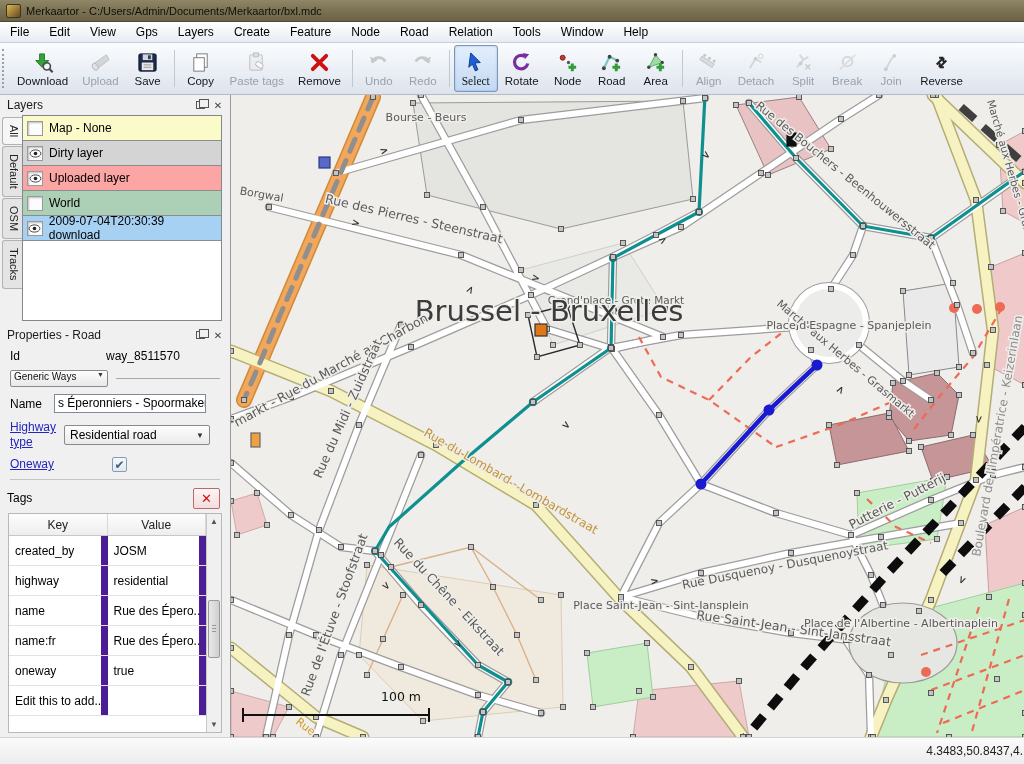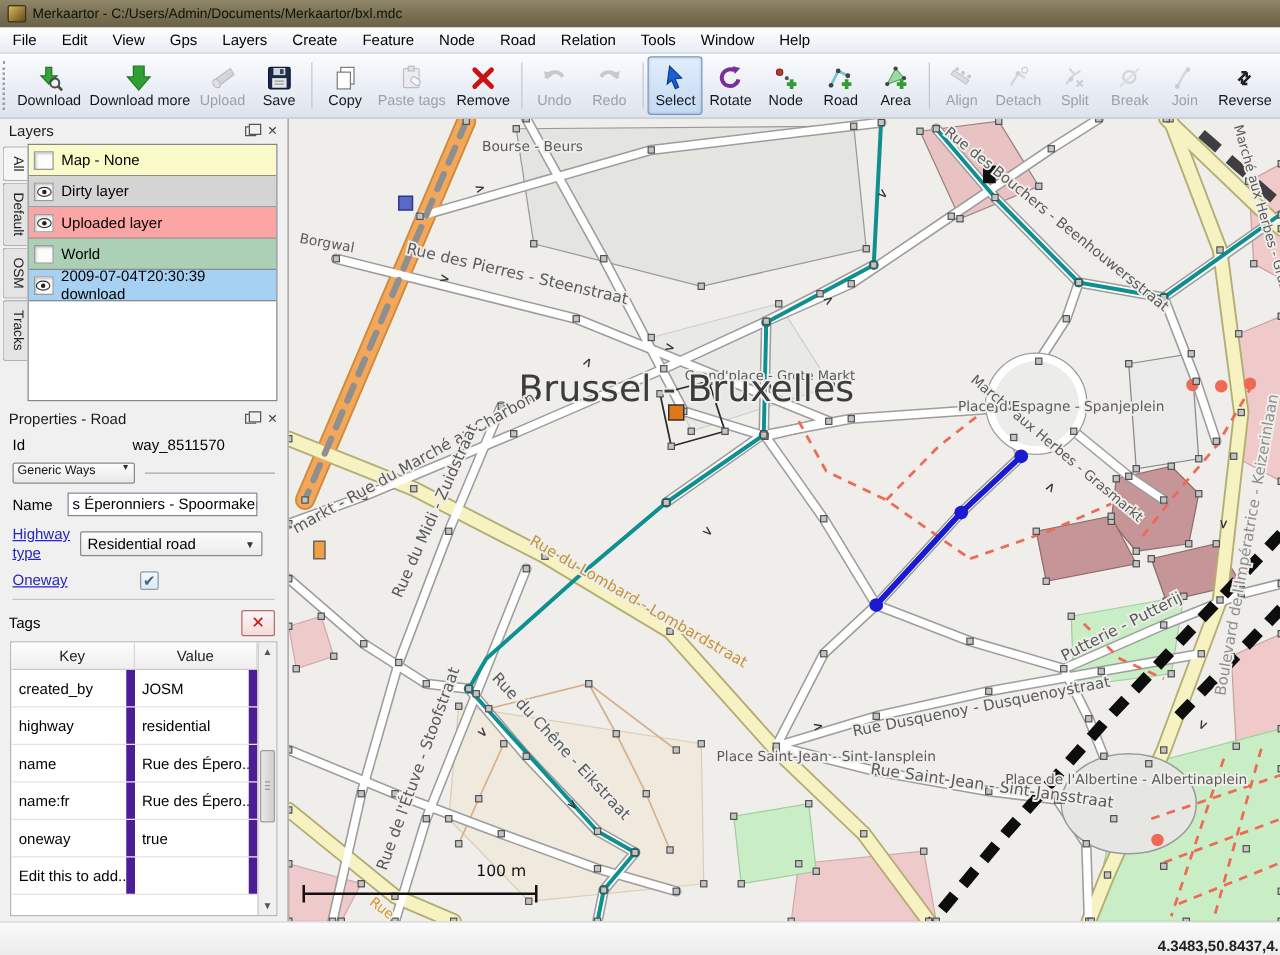--- a/index.html
+++ b/index.html
@@ -26,21 +26,21 @@
     border-bottom:1px solid #b4bbc6; }
   .tb-handle { width:6px; margin:4px 2px; border-left:2px dotted #9aa0aa; }
   .tb-sep { width:1px; background:#c2c8d2; margin:5px 4px; }
   .tb-btn { display:flex; flex-direction:column; align-items:center; justify-content:center;
     gap:1px; padding:2px 6px; border:1px solid transparent; border-radius:3px; min-width:44px; }
   .tb-btn svg { width:23px; height:23px; display:block; }
   .tb-btn .lbl { font-size:11.5px; color:#15181c; white-space:nowrap; }
   .tb-btn.disabled .lbl { color:#9ba1a9; }
   .tb-btn.disabled svg { opacity:.5; filter:grayscale(1); }
   .tb-btn.active { background:linear-gradient(180deg,#e2eefc,#c4d9f3);
-    border:1px solid #7a97b8; box-shadow:inset 0 0 2px rgba(40,80,140,.35); }
+    border:1px solid #7a97b8; box-shadow:inset 0 0 2px rgba(40,80,140,.35);font-family:Liberation Serif, serif; }
 
   
   .body { display:flex; height:642px; }
   .sidebar { width:230px; background:#f0f0f0; position:relative; }
   .mapwrap { width:794px; height:642px; position:relative; border-left:1px solid #9a9a9a;
     background:#efeeea; overflow:hidden; }
 
   
   .dock { position:absolute; left:0; width:230px; }
   .dock-title { height:20px; display:flex; align-items:center; padding:2px 4px 2px 7px;
@@ -105,21 +105,21 @@
     display:flex; flex-direction:column; }
   .tt-arrow { height:15px; font-size:8px; color:#555; display:flex; align-items:center; justify-content:center; }
   .tt-track { flex:1; position:relative; }
   .tt-thumb { position:absolute; left:1px; right:1px; top:38%; height:58px;
     background:linear-gradient(90deg,#e8e8e8,#cfcfcf); border:1px solid #9a9a9a; border-radius:2px; }
   .tt-thumb::after { content:""; position:absolute; left:3px; right:3px; top:24px;
     border-top:1px solid #999; box-shadow:0 3px 0 #999, 0 6px 0 #999; }
 
   
   .statusbar { height:27px; background:linear-gradient(180deg,#fbfbfb,#ececec);
-    border-top:1px solid #d4d4d4; display:flex; align-items:flex-end;font-weight:bold; }
+    border-top:1px solid #d4d4d4; display:flex; align-items:center; }
   .statusbar .coords { margin-left:auto; font-size:12px; color:#222; padding-right:1px;
     white-space:nowrap; }
 
   svg text { font-family:"DejaVu Sans","Liberation Sans",sans-serif; }
 </style>
 </head>
 <body>
 
 <div id="app">
   <div class="titlebar">
@@ -145,26 +145,20 @@
 
   <div class="toolbar" id="toolbar">
     <div class="tb-handle"></div>
   <div class="tb-btn">
         <svg viewBox="0 0 24 24">
           <path d="M9 3h5v7h4.5L11.5 17 5 10h4z" fill="#36a23a" stroke="#1f7a24"></path>
           <circle cx="16.5" cy="16" r="3.8" fill="rgba(255,255,255,.2)" stroke="#4a4a4a" stroke-width="1.7"></circle>
           <line x1="19.3" y1="18.8" x2="22.6" y2="22.2" stroke="#4a4a4a" stroke-width="2.3"></line>
         </svg>
         <span class="lbl">Download</span>
-      </div>
-      <div class="tb-btn">
-        <svg viewBox="0 0 24 24">
-          <path d="M7 2h9v9h5L11.5 22 2 11h5z" fill="#2f9e35" stroke="#1f7a24"></path>
-        </svg>
-        <span class="lbl">Download more</span>
       </div>
       <div class="tb-btn disabled">
         <svg viewBox="0 0 24 24">
           <path d="M4 14 L18 4 l3 5 L8 19z" fill="#b9b9b9" stroke="#8a8a8a"></path>
           <ellipse cx="6.5" cy="16.5" rx="2.6" ry="3.8" fill="#d5d5d5" stroke="#8a8a8a" transform="rotate(-35 6.5 16.5)"></ellipse>
         </svg>
         <span class="lbl">Upload</span>
       </div>
       <div class="tb-btn">
         <svg viewBox="0 0 24 24">

